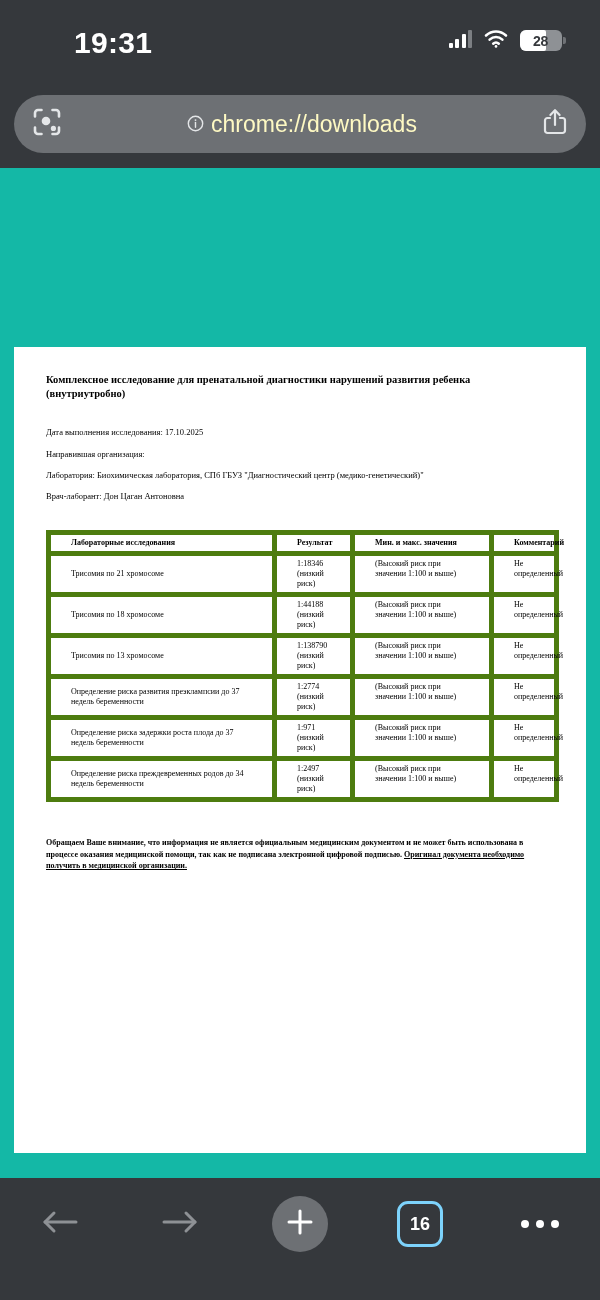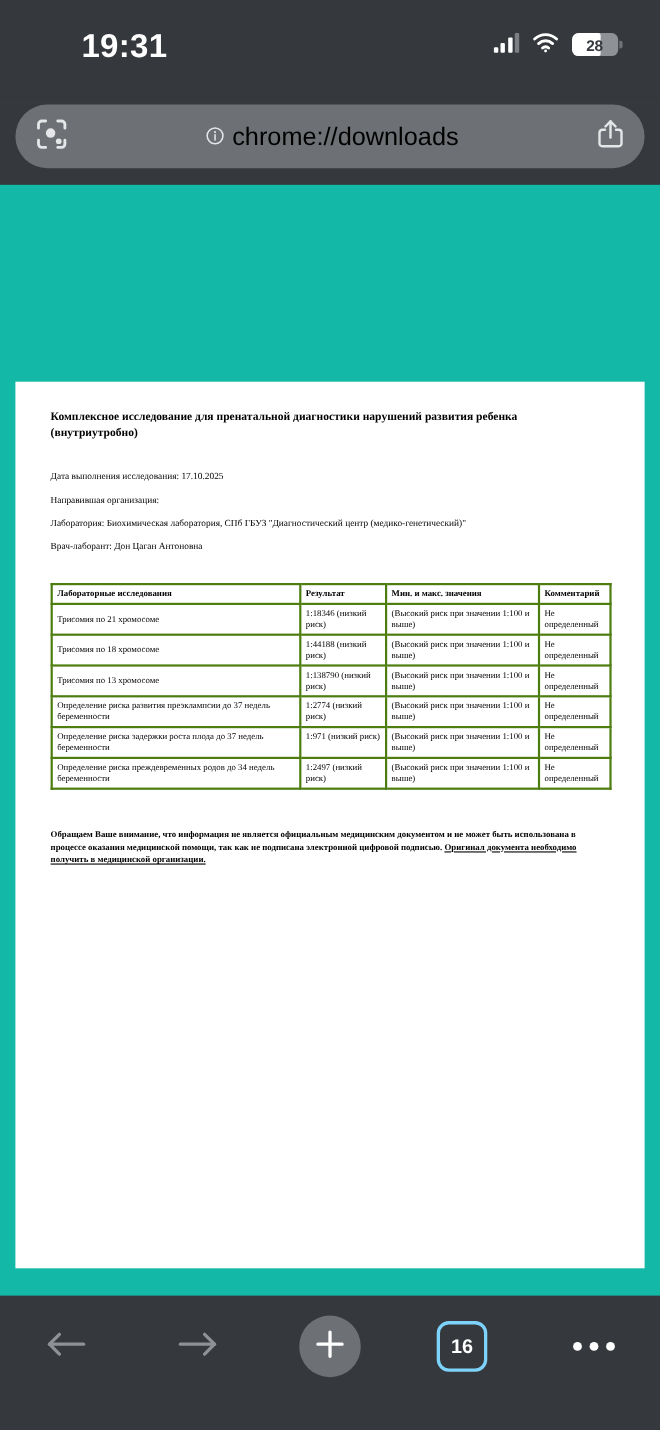--- a/index.html
+++ b/index.html
@@ -107,21 +107,21 @@
     display: flex;
     align-items: center;
     padding: 0 18px;
     box-sizing: border-box;
     position: relative;
   }
   .lens-ico { width: 30px; height: 30px; flex: 0 0 auto; }
   .url-text {
     flex: 1;
     text-align: right;
-    color: #000000;
+    color: #fef9c3;
     font-size: 23px;
     display: flex;
     align-items: center;
     justify-content: center;
     gap: 7px;
     white-space: nowrap;
     overflow: hidden;
   }
   .info-ico { width: 17px; height: 17px; flex: 0 0 auto; }
   .share-ico { width: 26px; height: 30px; flex: 0 0 auto; }
@@ -164,24 +164,24 @@
 
   
   table.results {
     border-collapse: collapse;
     width: 508px;
     margin-top: 6px;
     table-layout: fixed;
   }
   table.results th,
   table.results td {
-    border: 2px solid #4d7c0f;
+    border: 5px solid #4d7c0f;
     font-size: 8px;
     line-height: 1.25;
-    padding: 3px 4px;
+    padding: 3px 20px;
     vertical-align: top;
     text-align: left;
   }
   table.results th {
     font-weight: bold;
     vertical-align: middle;
   }
   table.results td.name { vertical-align: middle; }
   col.c1 { width: 226px; }
   col.c2 { width: 78px; }

